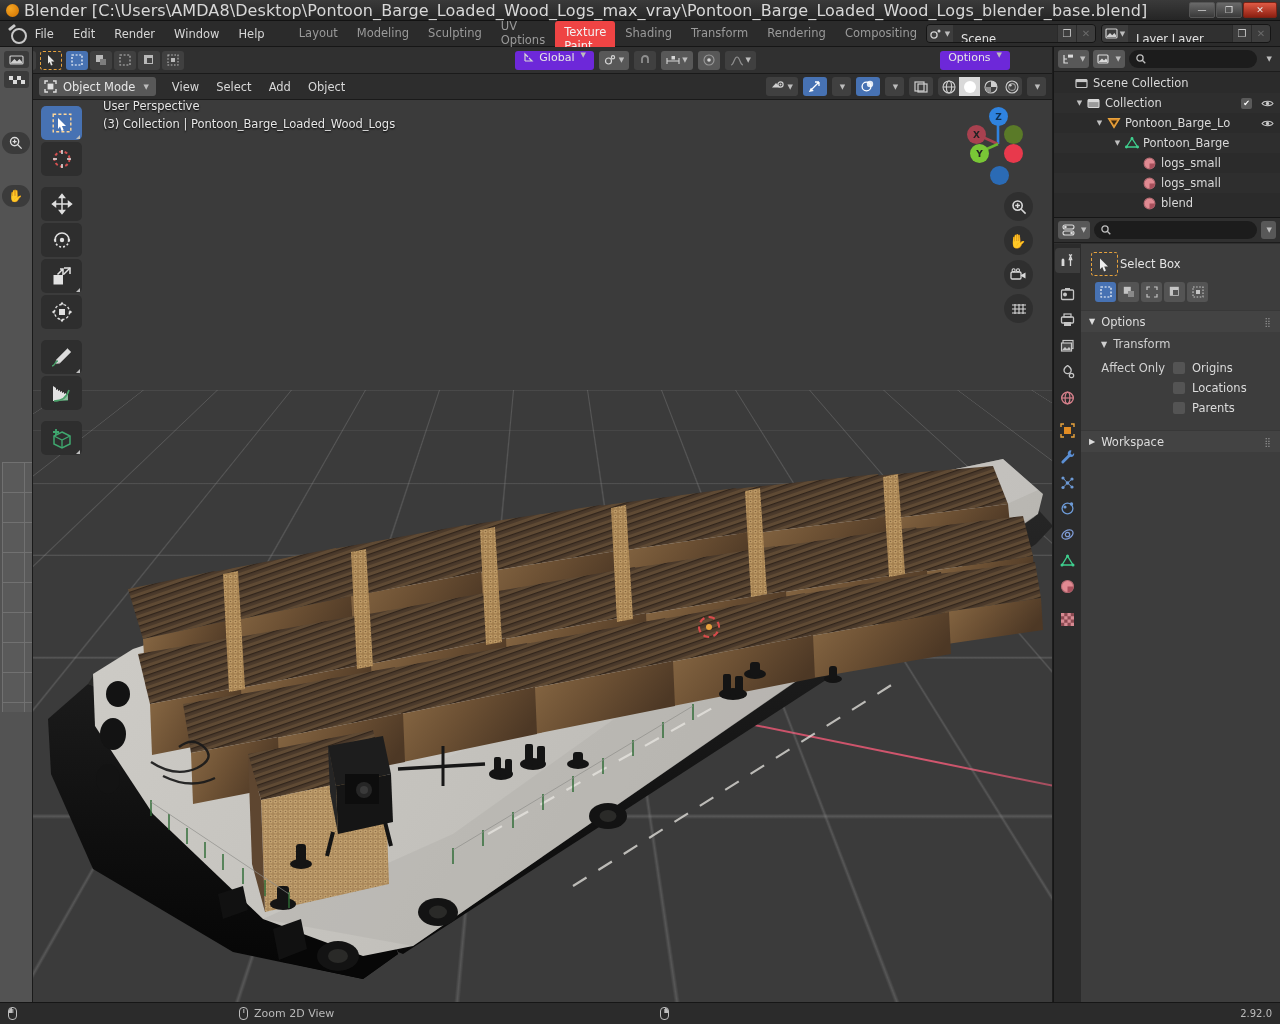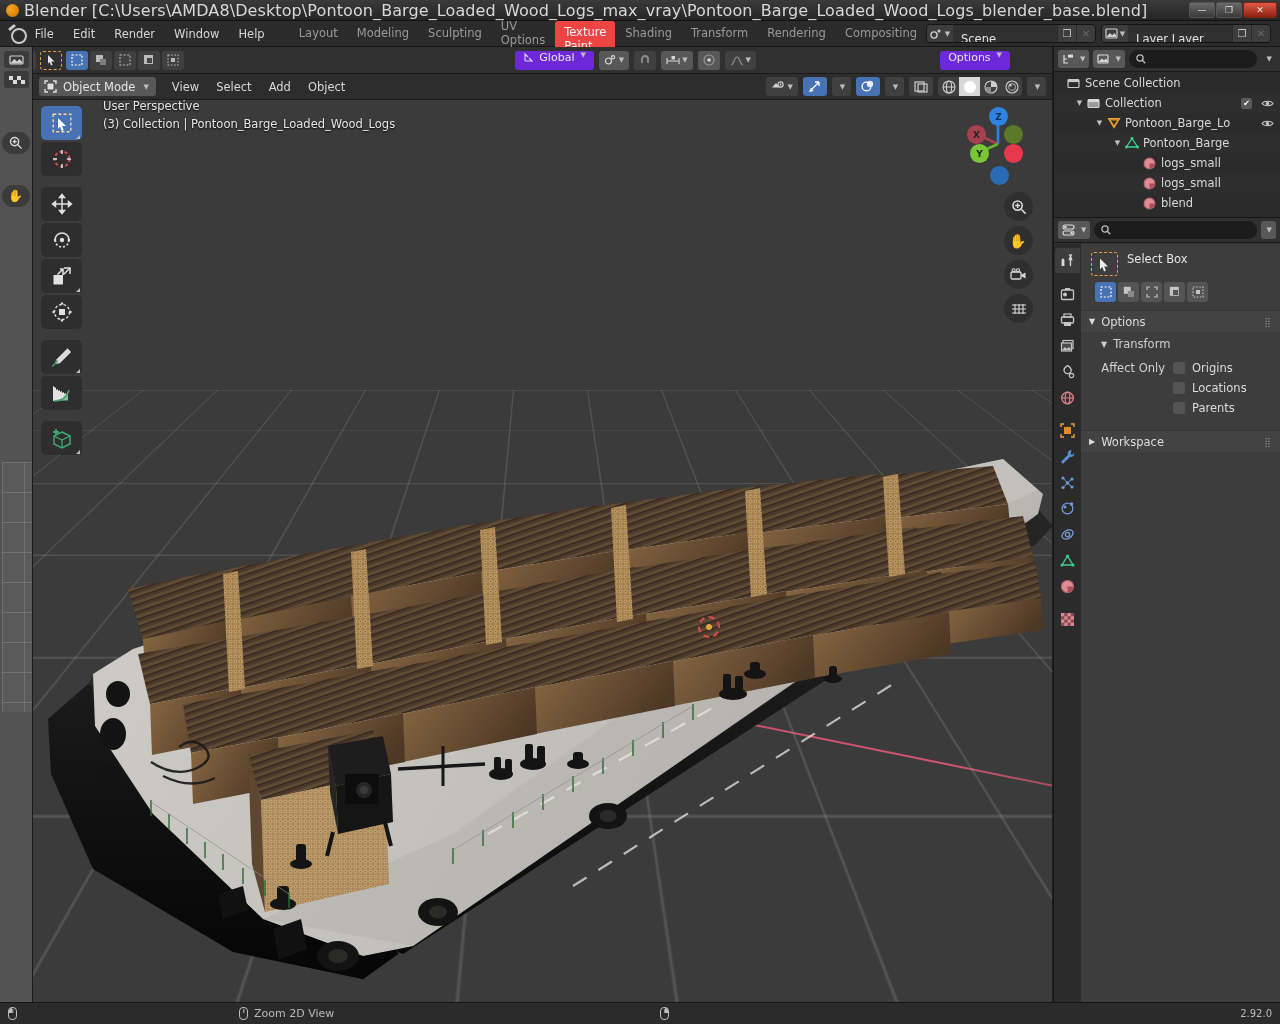--- a/index.html
+++ b/index.html
@@ -205,21 +205,21 @@
     position:absolute; left:1053px; top:217px; width:227px; height:785px;
     background:#303030; border-left:1px solid #161616; border-top:1px solid #161616;
   }
   .pr-header{ height:25px; background:#303030; display:flex;align-items:center;gap:4px;padding:0 4px; border-bottom:1px solid #1c1c1c;}
   .pr-body{ position:absolute; left:0; top:26px; right:0; bottom:0; display:flex;}
   .pr-tabs{ width:27px; background:#2b2b2b; padding-top:4px; display:flex;flex-direction:column; align-items:center; gap:1px;}
   .pr-tab{ width:25px;height:25px;display:flex;align-items:center;justify-content:center; border-radius:4px 0 0 4px; font-size:12px;}
   .pr-tab.on{ background:#3d3d3d;}
   .pr-tab-gap{ height:6px;}
   .pr-main{ flex:1; background:#3d3d3d; padding:5px 0 0 0;}
-  .tool-head{ display:flex; gap:9px; padding:3px 8px 6px 10px;}
+  .tool-head{ display:flex; align-items:center; gap:2px; padding:3px 8px 6px 10px;}
   .tool-head .sq{ width:27px;height:24px;border:1.6px dashed #e8a33d; border-radius:3px; display:flex;align-items:center;justify-content:center;}
   .tool-head .nm{ font-size:11.5px; color:#e4e4e4;}
   .mode-row{ display:flex; gap:2px; padding:0 0 8px 14px;}
   .mode-row .mb{ width:21px;height:20px;background:#545454; border-radius:3px; display:flex;align-items:center;justify-content:center;}
   .mode-row .mb.on{ background:#4772b3;}
   .panel-head{
     height:22px; background:#434343; display:flex;align-items:center; gap:6px; padding:0 8px;
     border-top:1px solid #383838; font-size:11.5px; color:#dcdcdc;
   }
   .panel-head .dots{ margin-left:auto; color:#8a8a8a; font-size:9px; letter-spacing:1px;}
@@ -899,21 +899,21 @@
             <path d="M6.3 6.3L9.3 9.3" stroke="#bdbdbd" stroke-width="1.3"></path>
           </svg>
         <span title=""></span>
       </div>
       <div class="mini-btn" style="background:transparent">
           <span class="caret">▼</span>
         </div>
     </div>
     <div class="ol-rows">
 
-      <div class="ol-row" style="padding-left:0">
+      <div class="ol-row" style="padding-left:8px">
         <span class="tri"></span>
         <span class="ol-ico">
           <svg width="13" height="11" viewBox="0 0 13 11">
               <rect x="1" y="1.5" width="11" height="8" rx="1" fill="none" stroke="#c9c9c9" stroke-width="1.2"></rect>
               <rect x="1" y="1.5" width="11" height="2.6" fill="#c9c9c9"></rect>
             </svg>
         </span>
         <span>Scene Collection</span>
       </div>
 

